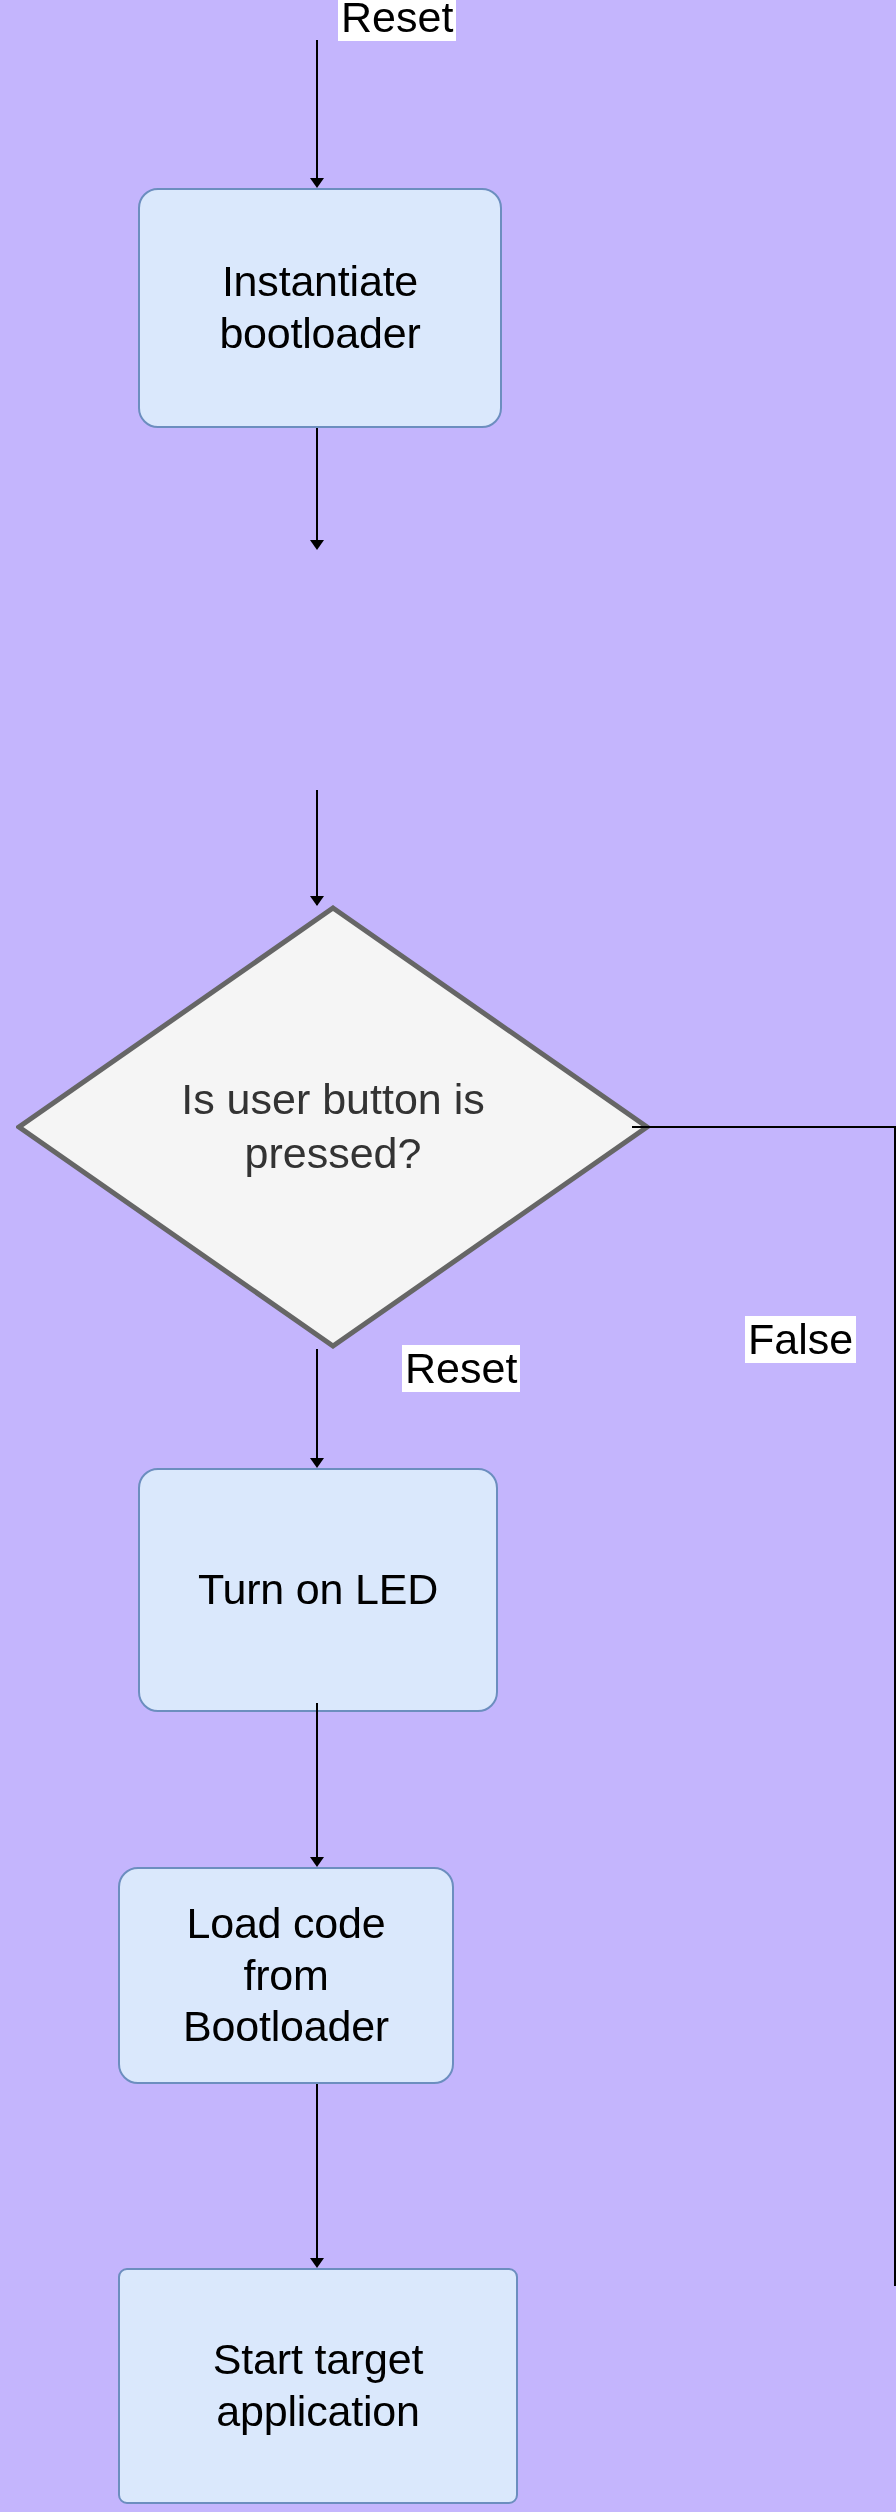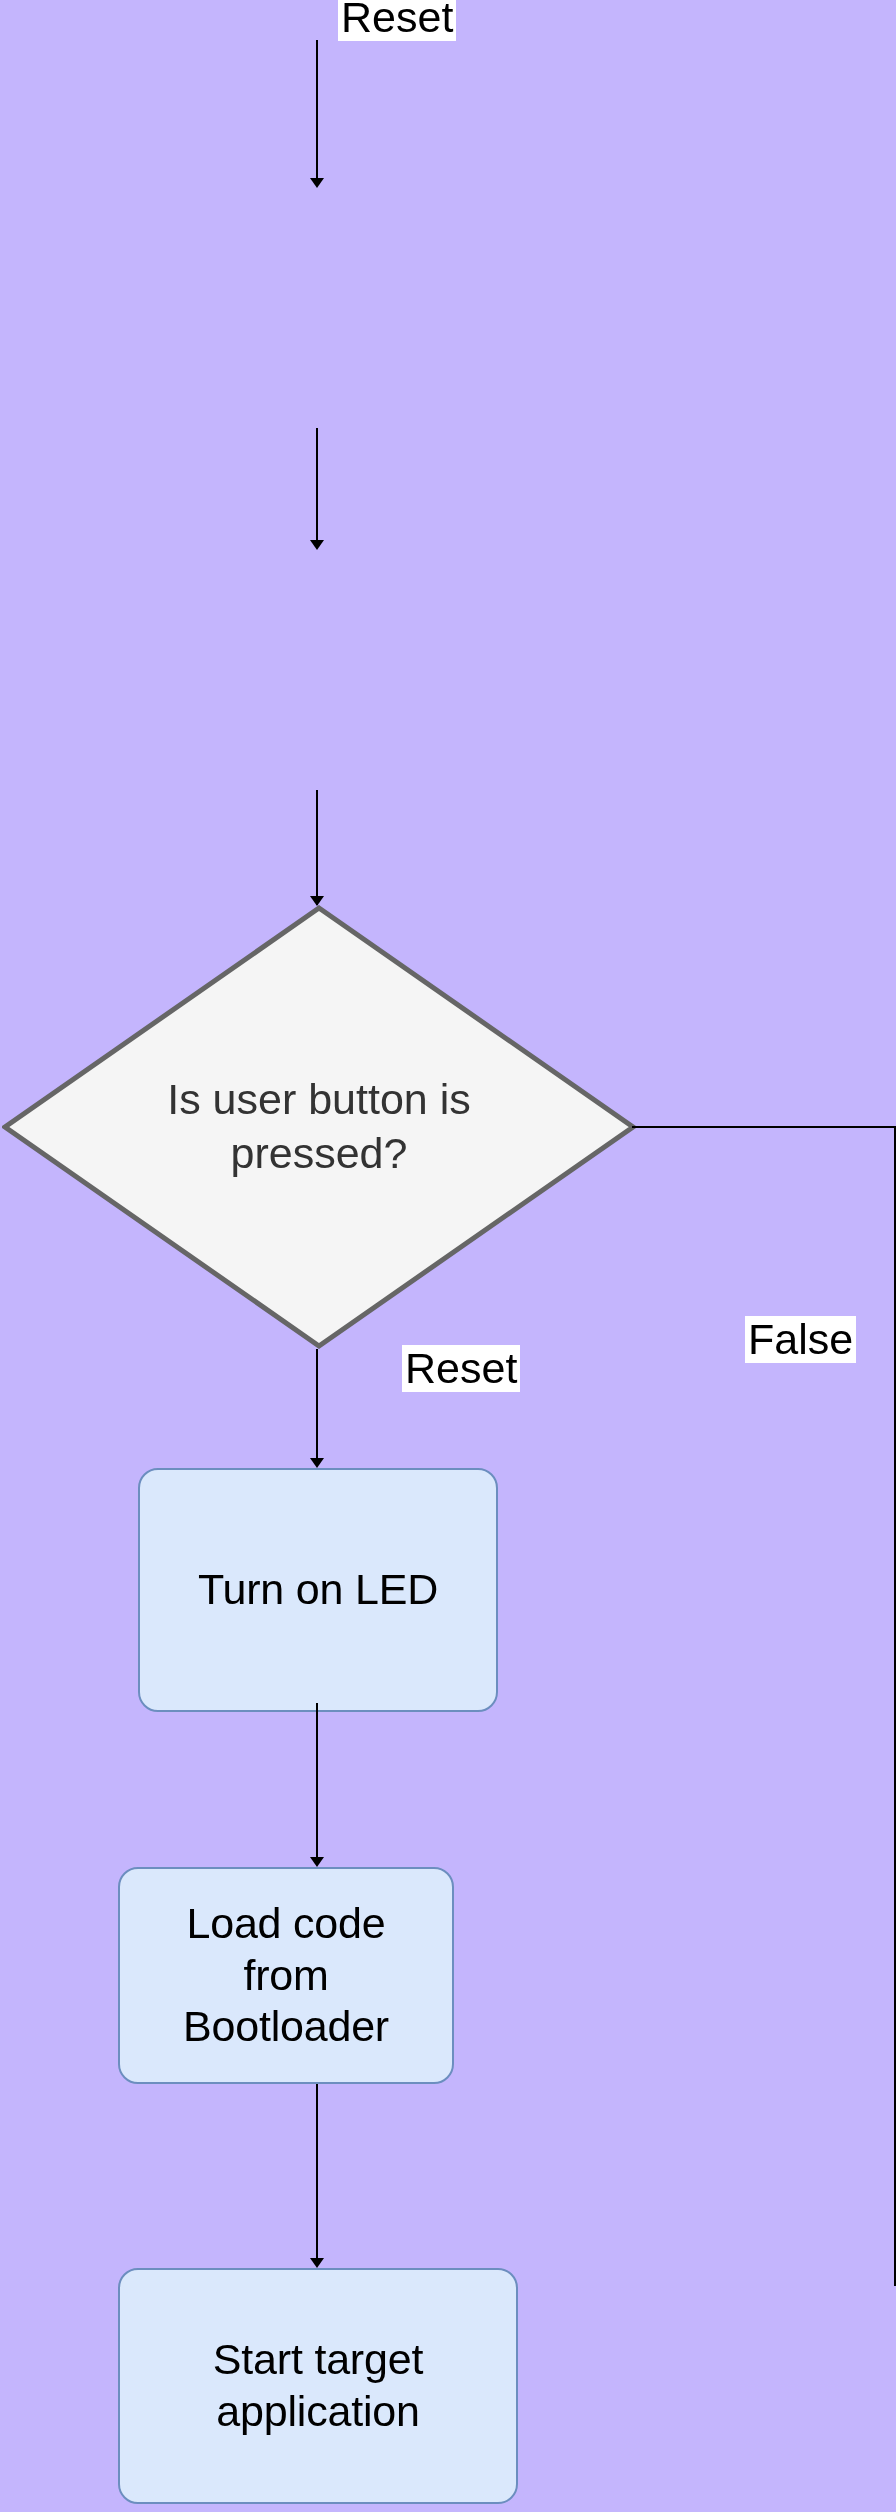--- a/index.html
+++ b/index.html
@@ -91,29 +91,33 @@
 </style>
 </head>
 <body>
 
 <div id="canvas">
 
   <div class="edge-line" style="left:316px; top:40px; width:2px; height:140px;"></div>
   <div class="arrow-tip" style="left:310px; top:178px;"></div>
   <div class="edge-label" style="left:338px; top:-6px;">Reset</div>
 
+  <div class="node-box" style="left:138px; top:188px; width:364px; height:240px;">
+    <span class="label">Instantiate
+bootloader</span>
+  </div>
 
   <div class="edge-line" style="left:316px; top:428px; width:2px; height:112px;"></div>
   <div class="arrow-tip" style="left:310px; top:540px;"></div>
 
 
   <div class="edge-line" style="left:316px; top:790px; width:2px; height:115px;"></div>
   <div class="arrow-tip" style="left:310px; top:896px;"></div>
 
-  <div class="node-diamond" style="left:2px; top:905px; width:634px; height:444px;">
+  <div class="node-diamond" style="left:16px; top:905px; width:634px; height:444px;">
     <svg width="634" height="444" viewBox="0 0 634 444">
       <polygon points="317,3 631,222 317,441 3,222" fill="#f5f5f5" stroke="#666666" stroke-width="5" stroke-linejoin="miter"></polygon>
     </svg>
     <span class="label">Is user button is
 pressed?</span>
   </div>
 
   <div class="edge-line" style="left:316px; top:1349px; width:2px; height:110px;"></div>
   <div class="arrow-tip" style="left:310px; top:1458px;"></div>
   <div class="edge-label" style="left:402px; top:1345px;">Reset</div>
@@ -131,18 +135,18 @@
 
   <div class="node-box" style="left:118px; top:1867px; width:336px; height:217px;">
     <span class="label">Load code
 from
 Bootloader</span>
   </div>
 
   <div class="edge-line" style="left:316px; top:2084px; width:2px; height:175px;"></div>
   <div class="arrow-tip" style="left:310px; top:2258px;"></div>
 
-  <div class="node-box" style="left:118px; top:2268px; width:400px; height:236px;">
+  <div class="node-box" style="left:118px; top:2268px; width:400px; height:236px;border-radius:9px;">
     <span class="label">Start target
 application</span>
   </div>
 
 </div>
 
 </body></html>

